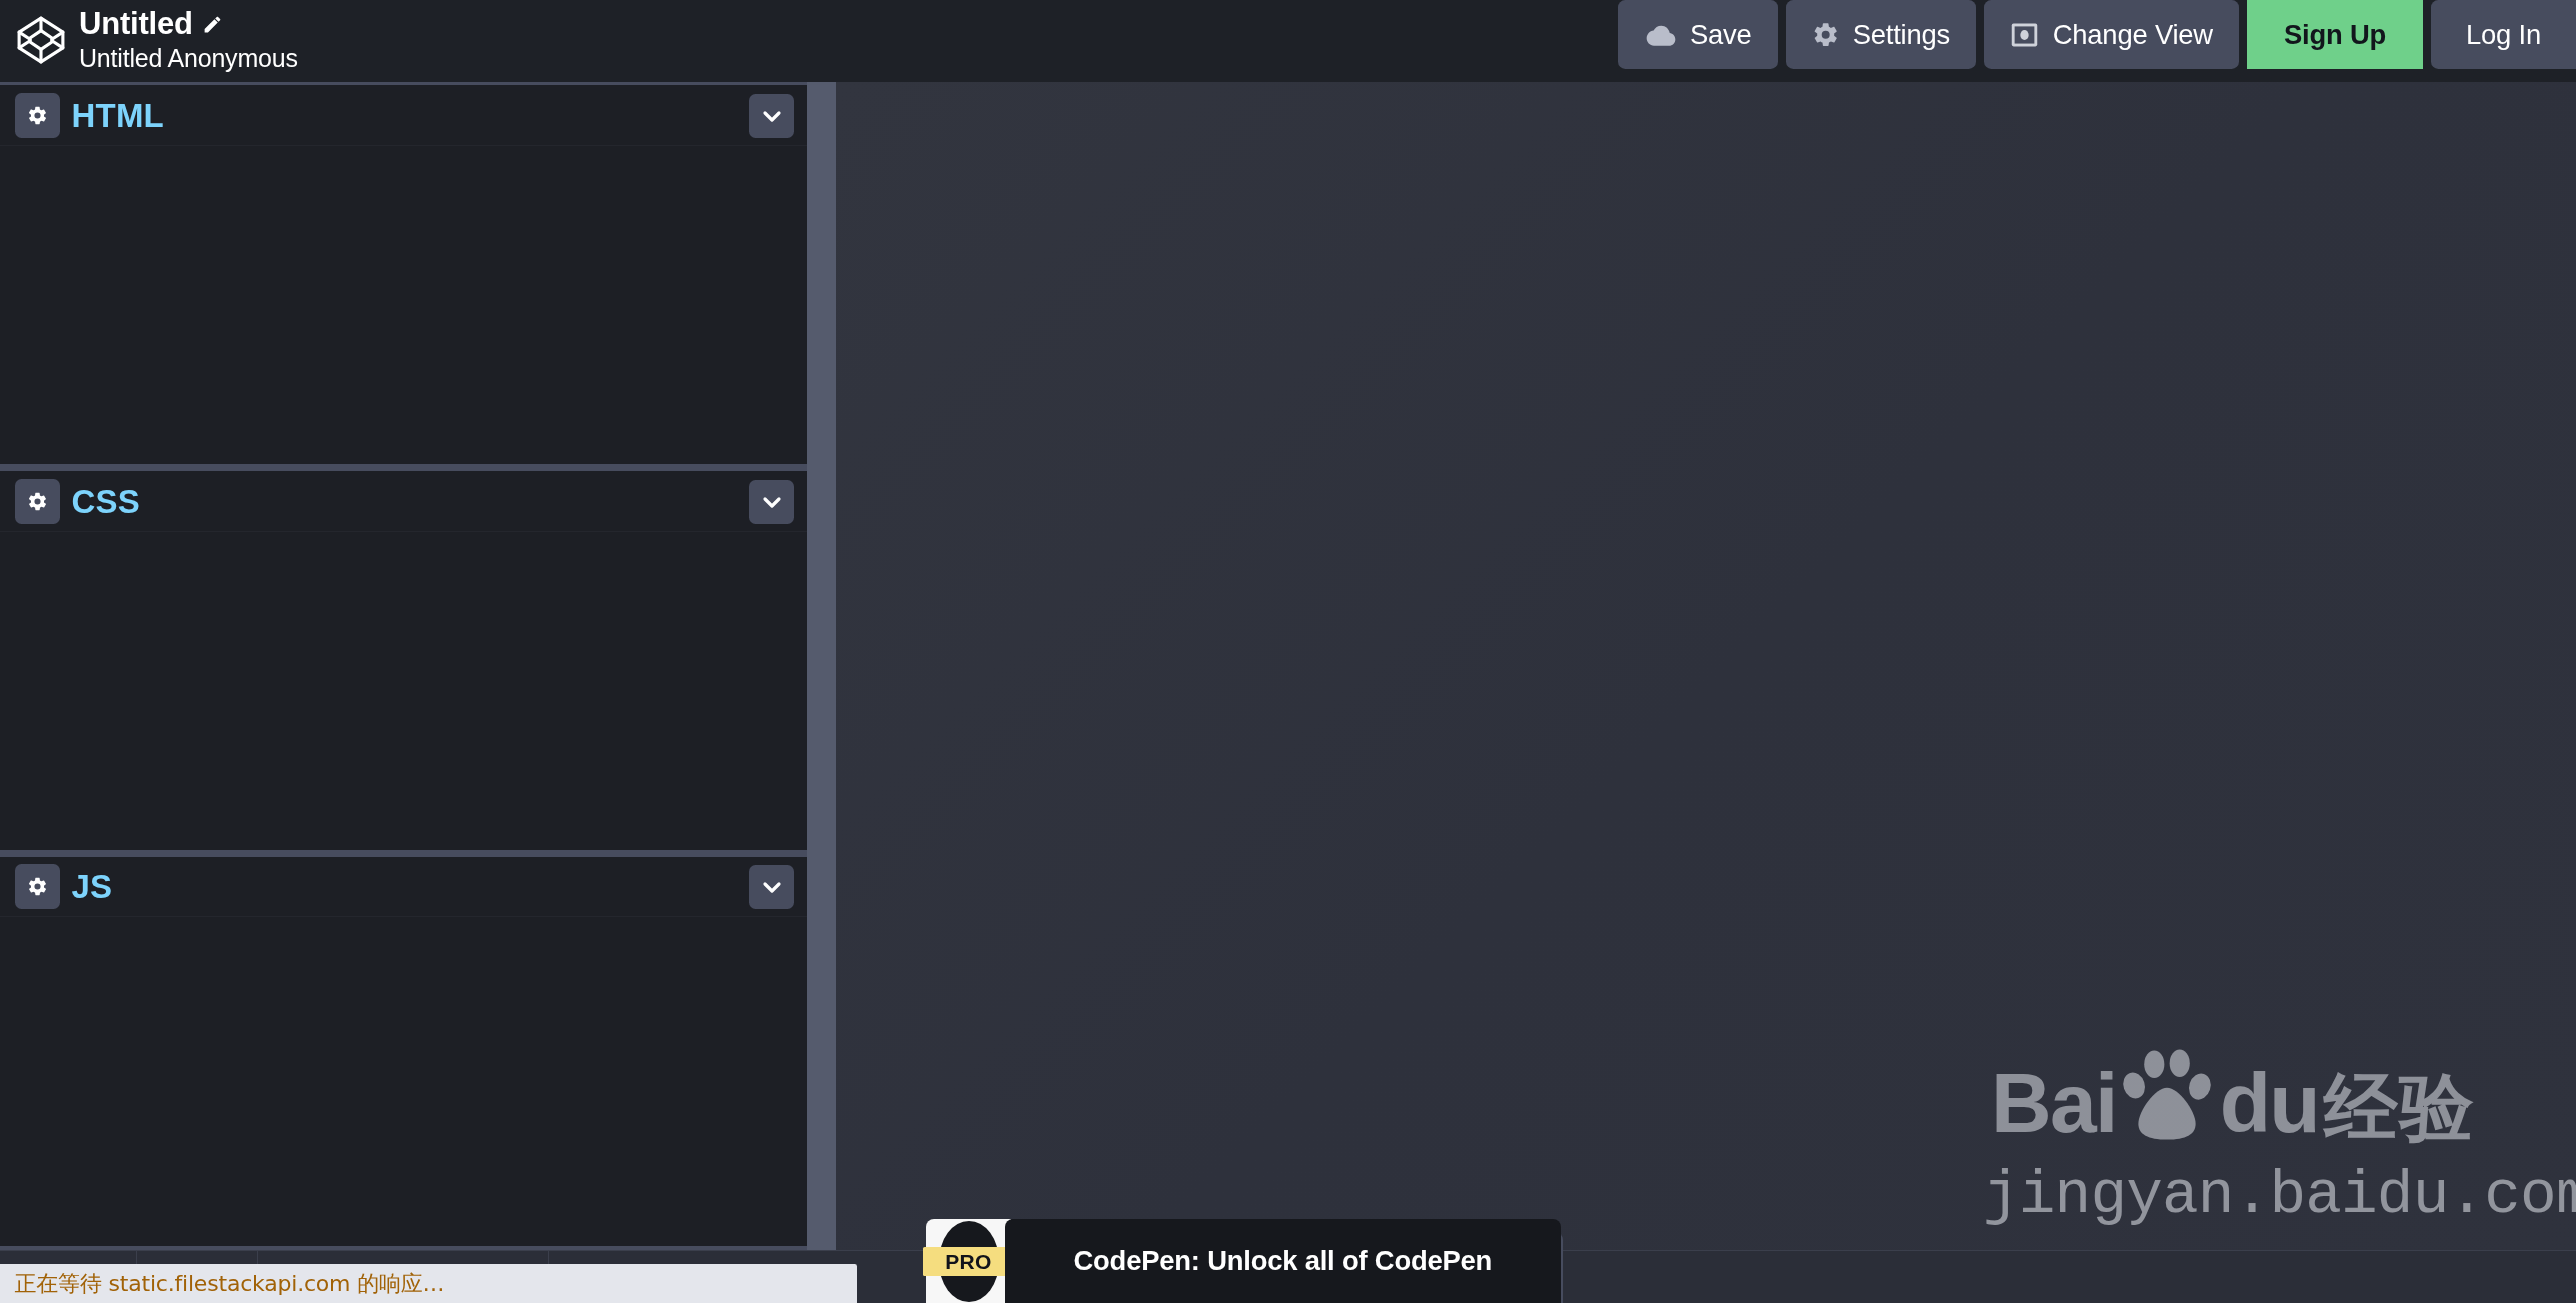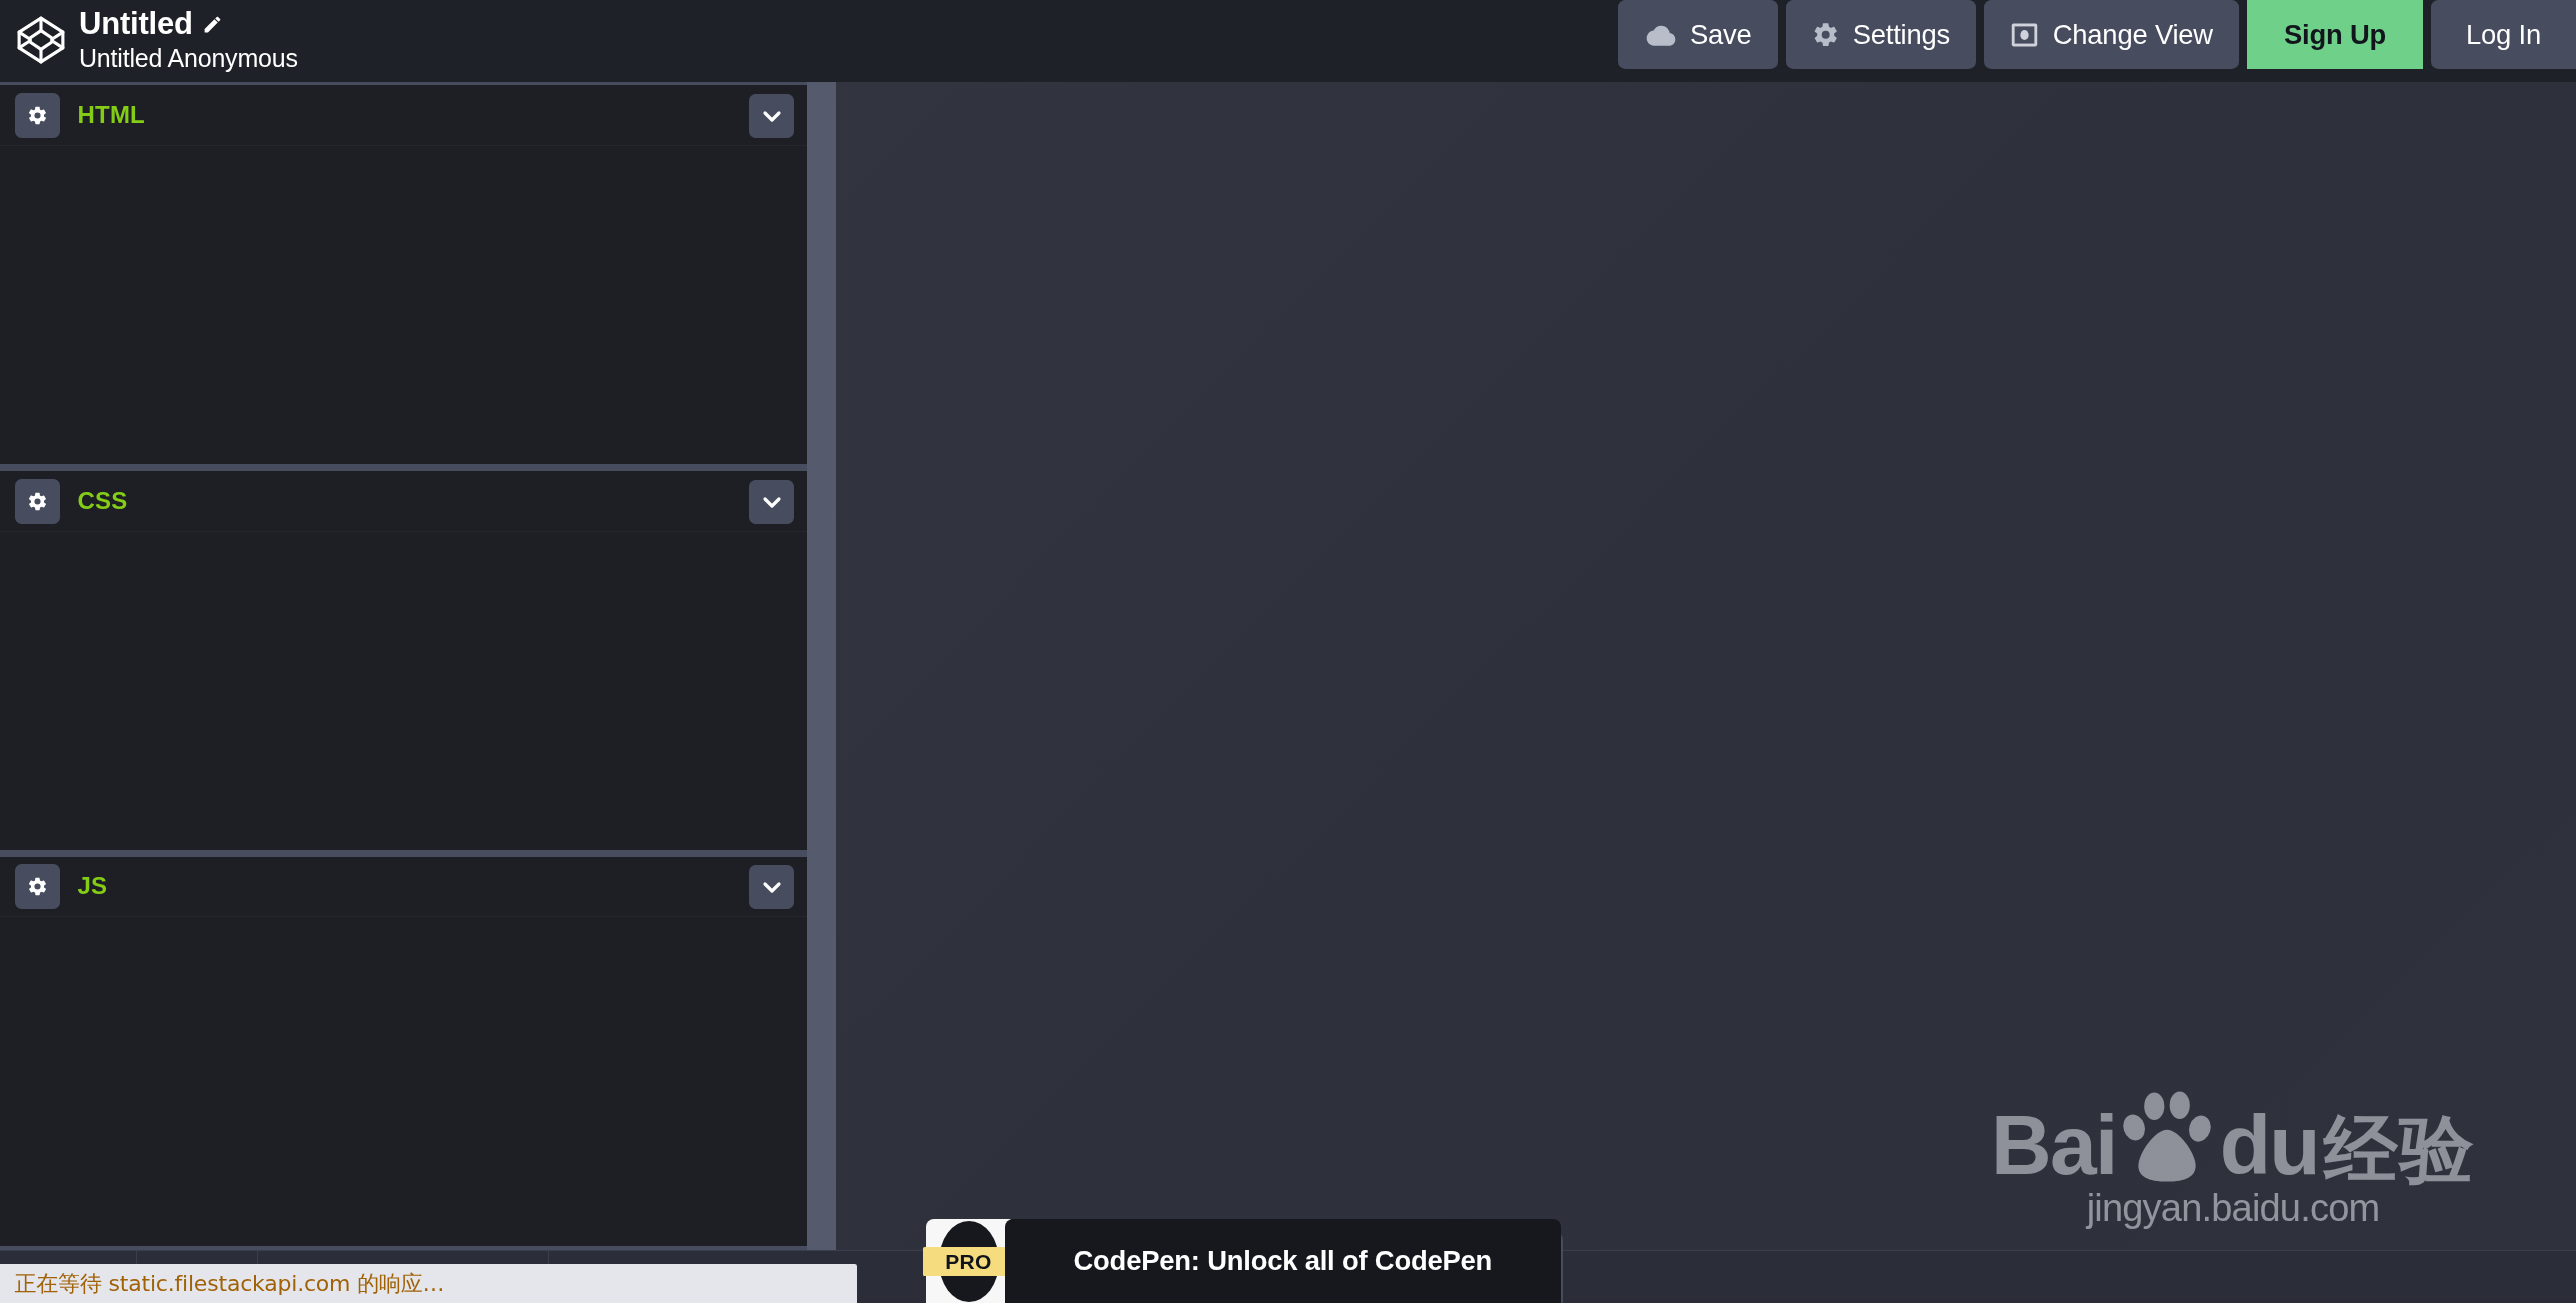--- a/index.html
+++ b/index.html
@@ -170,24 +170,24 @@
     border: none;
     display: flex;
     align-items: center;
     justify-content: center;
     cursor: pointer;
     padding: 0;
   }
   .gear-btn svg { width: 21px; height: 21px; display: block; }
 
   .editor-label {
-    margin-left: 18px;
-    font-size: 24px;
+    margin-left: 12px;
+    font-size: 33px;
     font-weight: 700;
-    color: #84cc16;
+    color: #7dd3fc;
     letter-spacing: 0.2px;
     line-height: 1;
   }
 
   .collapse-btn {
     position: absolute;
     right: 13px;
     top: 9px;
     width: 45px;
     height: 44px;
@@ -269,25 +269,25 @@
   .baidu-paw { width: 106px; height: 106px; display: block; margin: 0 -4.8px -3.2px -8px; }
   .baidu-cn {
     font-size: 74px;
     font-weight: 700;
     color: #c8cbd2;
     line-height: 1;
     letter-spacing: 1.6px;
     font-family: "DejaVu Sans", sans-serif;
   }
   .baidu-url {
-    margin-top: 1px;
-    font-size: 38px;
+    margin-top: 17px;
+    font-size: 61px;
     color: #cfd2d9;
     letter-spacing: -0.8px;
-    font-family: Liberation Sans, sans-serif;
+    font-family: Liberation Mono, monospace;
   }
 
   
   .bottom-bar {
     position: absolute;
     bottom: 0;
     left: 0;
     width: 2576px;
     height: 53px;
     background: #2b2e38;

